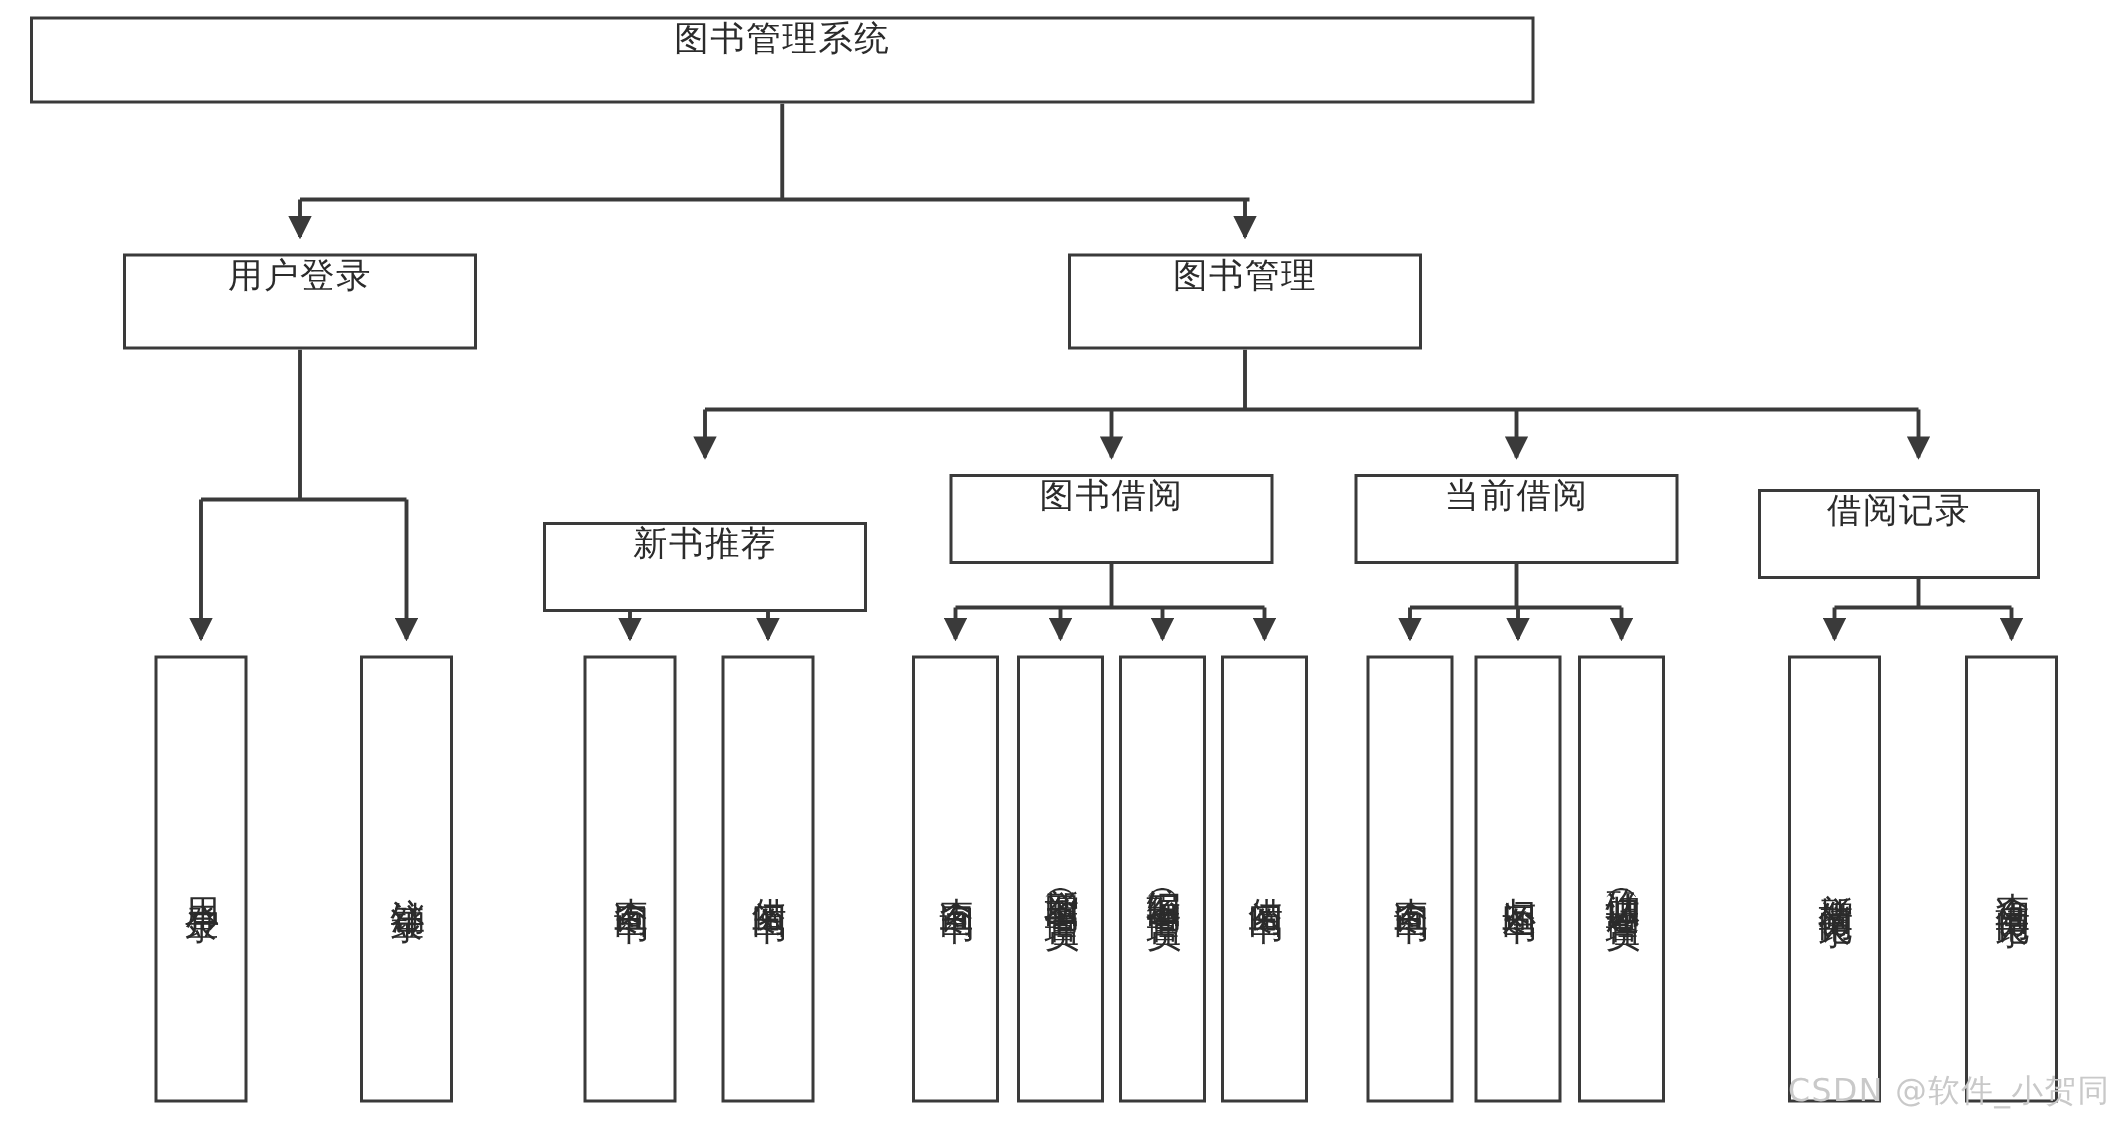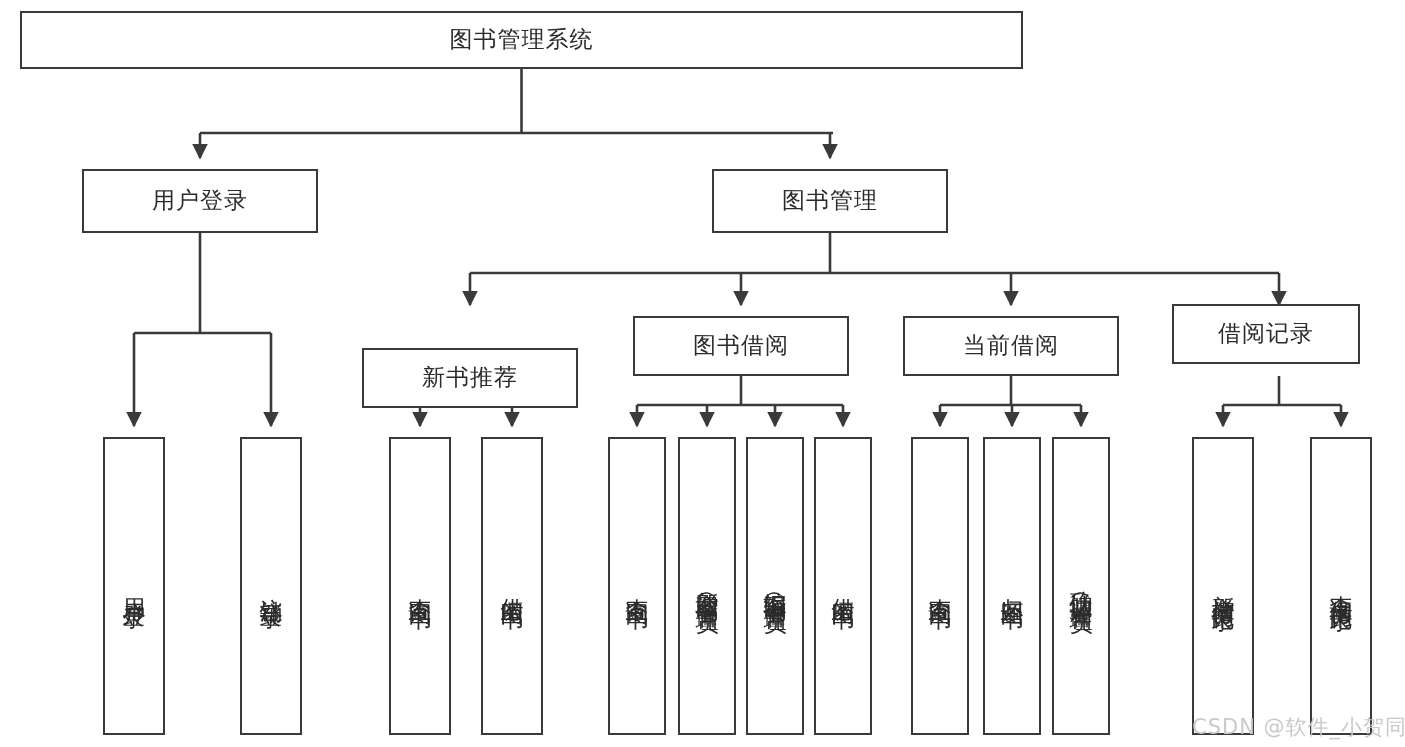--- a/index.html
+++ b/index.html
@@ -23,21 +23,21 @@
     top: 0;
     width: 1405px;
     height: 747px;
   }
   .node {
     position: absolute;
     box-sizing: border-box;
     border: 2.5px solid #3a3a3a;
     background: #ffffff;
     display: flex;
-    align-items: center;
+    align-items: flex-start;
     justify-content: center;
     color: #2b2b2b;
     z-index: 2;
   }
   .node.horiz {
     font-size: 23px;
     letter-spacing: 1px;
     line-height: 1.2;
   }
   .node.vert {
@@ -134,21 +134,21 @@
 
   <div class="node horiz" style="left: 362px; top: 316px; width: 216px; height: 60px; margin-top: 32px;">
     <span>新书推荐</span>
   </div>
   <div class="node horiz" style="left: 903px; top: 316px; width: 216px; height: 60px;">
     <span>当前借阅</span>
   </div>
   <div class="node horiz" style="left: 633px; top: 316px; width: 216px; height: 60px;">
     <span>图书借阅</span>
   </div>
-  <div class="node horiz" style="left: 1172px; top: 304px; width: 188px; height: 60px;">
+  <div class="node horiz" style="left: 1172px; top: 326px; width: 188px; height: 60px;">
     <span>借阅记录</span>
   </div>
 
   <div class="node vert" style="left: 103px; top: 437px; width: 62px; height: 298px;">
     <span class="vlabel">用户登录</span>
   </div>
   <div class="node vert" style="left: 240px; top: 437px; width: 62px; height: 298px;">
     <span class="vlabel">注销登录</span>
   </div>
   <div class="node vert" style="left: 389px; top: 437px; width: 62px; height: 298px;">

